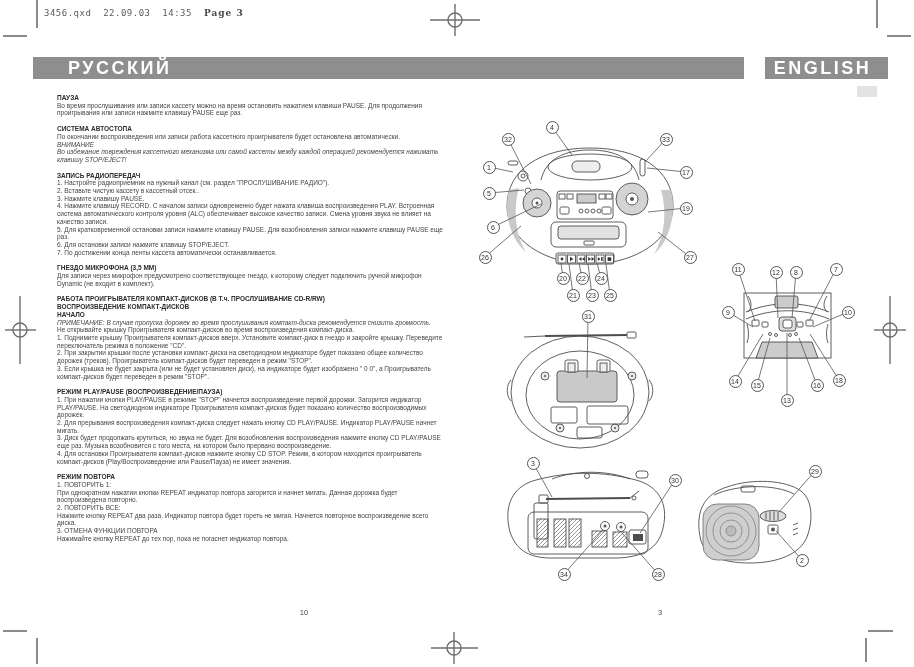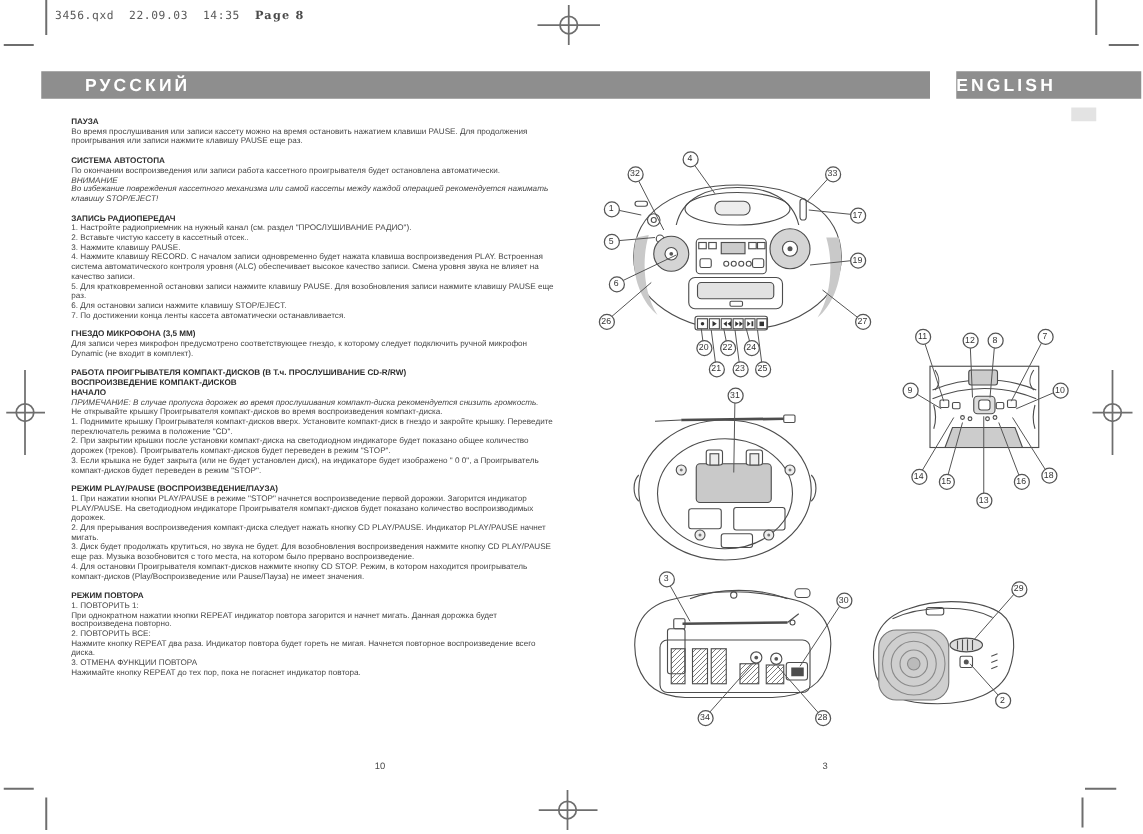--- a/index.html
+++ b/index.html
@@ -4,23 +4,23 @@
 <style>
   html,body{margin:0;padding:0;background:#ffffff;}
   .sheet{position:relative;width:914px;height:667px;background:#fff;overflow:hidden;
          font-family:"Liberation Sans", sans-serif;color:#3d3d3d;}
   
   .slug{position:absolute;left:44px;top:8px;font-family:"DejaVu Sans Mono", monospace;
         font-size:9px;color:#5a5a5a;white-space:pre;letter-spacing:.5px;}
   .slug .pg{font-family:"DejaVu Serif", serif;font-weight:bold;color:#4a4a4a;margin-left:12px;letter-spacing:1px;}
   
   .bar{position:absolute;top:57px;height:22px;background:#8e8e8e;color:#fff;font-weight:bold;
-       font-size:14px;line-height:22px;letter-spacing:2.5px;box-sizing:border-box;}
+       font-size:18px;line-height:22px;letter-spacing:2.5px;box-sizing:border-box;}
   .bar-left{left:33px;width:711px;padding-left:35px;}
-  .bar-right{left:765px;width:148px;text-align:left;padding-right:8px;}
+  .bar-right{left:765px;width:123px;text-align:center;padding-right:8px;}
   
   .textcol{position:absolute;left:57px;top:94px;width:389px;font-size:6.5px;line-height:7.7px;color:#454545;}
   .section{margin-bottom:8px;}
   .h{font-weight:bold;color:#2c2c2c;}
   .p{margin:0;}
   .i{font-style:italic;}
   .pagenum{position:absolute;top:608px;width:20px;text-align:center;font-size:7.5px;color:#4a4a4a;}
   .pn-left{left:294px;}
   .pn-right{left:650px;}
   
@@ -244,21 +244,21 @@
       <line x1="588" y1="316" x2="587" y2="378"></line>
       <line x1="533" y1="463" x2="552" y2="497"></line>
         <line x1="675" y1="480" x2="640" y2="533"></line>
       <line x1="564" y1="574" x2="603" y2="530"></line>
         <line x1="658" y1="574" x2="622" y2="533"></line>
       <line x1="815" y1="471" x2="779" y2="512"></line>
         <line x1="802" y1="560" x2="776" y2="531"></line>
     </g>
   </svg>
 
-  <div class="slug"><span>3456.qxd  22.09.03  14:35</span><span class="pg">Page 8</span></div>
+  <div class="slug"><span>3456.qxd  22.09.03  14:35</span><span class="pg">Page 3</span></div>
 
   <div class="bar bar-left"><span>РУССКИЙ</span></div>
   <div class="bar bar-right"><span>ENGLISH</span></div>
 
   <div class="textcol" id="sections">
       <div class="section">
         <div class="h">ПАУЗА</div>
         <div class="p">Во время прослушивания или записи кассету можно на время остановить нажатием клавиши PAUSE. Для продолжения проигрывания или записи нажмите клавишу PAUSE еще раз.</div>
       </div>
       <div class="section">

